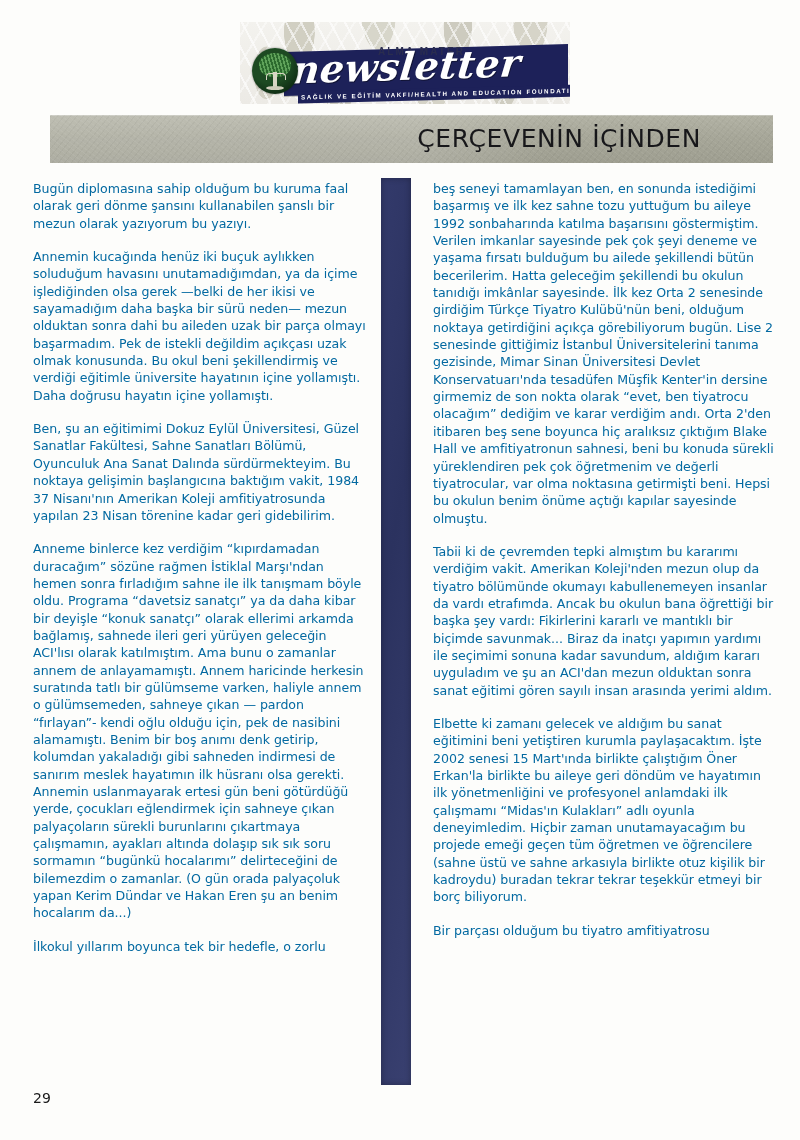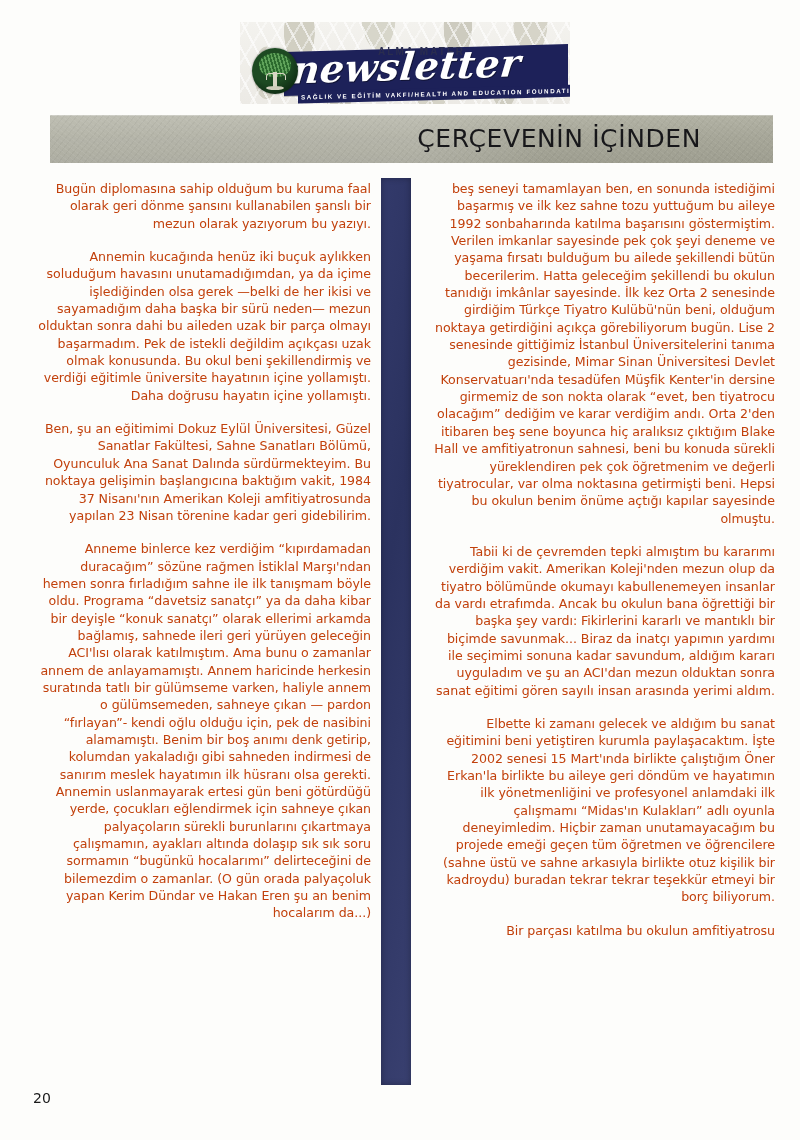--- a/index.html
+++ b/index.html
@@ -194,22 +194,22 @@
     background: linear-gradient(100deg, #333a6b 0%, #2b325f 40%, #394070 100%);
     box-shadow: inset 0 0 6px rgba(0,0,0,0.3);
   }
 
   .col {
     position: absolute;
     top: 180px;
     font-family: "DejaVu Sans", sans-serif;
     font-size: 12.6px;
     line-height: 17.35px;
-    color: #c2410c;
-    text-align: right;
+    color: #0369a1;
+    text-align: left;
     letter-spacing: -0.05px;
   }
   .col-left  { left: 33px;  width: 338px; }
   .col-right { left: 433px; width: 342px; }
 
   .col p {
     margin: 0 0 16px 0;
   }
   .col p:last-child { margin-bottom: 0; }
 
@@ -247,24 +247,25 @@
     <div class="section-title">ÇERÇEVENİN İÇİNDEN</div>
   </div>
 
   <div class="column-divider"></div>
 
   <div class="col col-left">
     <p>Bugün diplomasına sahip olduğum bu kuruma faal olarak geri dönme şansını kullanabilen şanslı bir mezun olarak yazıyorum bu yazıyı.</p>
     <p>Annemin kucağında henüz iki buçuk aylıkken soluduğum havasını unutamadığımdan, ya da içime işlediğinden olsa gerek —belki de her ikisi ve sayamadığım daha başka bir sürü neden— mezun olduktan sonra dahi bu aileden uzak bir parça olmayı başarmadım. Pek de istekli değildim açıkçası uzak olmak konusunda. Bu okul beni şekillendirmiş ve verdiği eğitimle üniversite hayatının içine yollamıştı. Daha doğrusu hayatın içine yollamıştı.</p>
     <p>Ben, şu an eğitimimi Dokuz Eylül Üniversitesi, Güzel Sanatlar Fakültesi, Sahne Sanatları Bölümü, Oyunculuk Ana Sanat Dalında sürdürmekteyim. Bu noktaya gelişimin başlangıcına baktığım vakit, 1984 37 Nisanı'nın Amerikan Koleji amfitiyatrosunda yapılan 23 Nisan törenine kadar geri gidebilirim.</p>
     <p>Anneme binlerce kez verdiğim “kıpırdamadan duracağım” sözüne rağmen İstiklal Marşı'ndan hemen sonra fırladığım sahne ile ilk tanışmam böyle oldu. Programa “davetsiz sanatçı” ya da daha kibar bir deyişle “konuk sanatçı” olarak ellerimi arkamda bağlamış, sahnede ileri geri yürüyen geleceğin ACI'lısı olarak katılmıştım. Ama bunu o zamanlar annem de anlayamamıştı. Annem haricinde herkesin suratında tatlı bir gülümseme varken, haliyle annem o gülümsemeden, sahneye çıkan — pardon “fırlayan”- kendi oğlu olduğu için, pek de nasibini alamamıştı. Benim bir boş anımı denk getirip, kolumdan yakaladığı gibi sahneden indirmesi de sanırım meslek hayatımın ilk hüsranı olsa gerekti. Annemin uslanmayarak ertesi gün beni götürdüğü yerde, çocukları eğlendirmek için sahneye çıkan palyaçoların sürekli burunlarını çıkartmaya çalışmamın, ayakları altında dolaşıp sık sık soru sormamın “bugünkü hocalarımı” delirteceğini de bilemezdim o zamanlar. (O gün orada palyaçoluk yapan Kerim Dündar ve Hakan Eren şu an benim hocalarım da...)</p>
+    <p>İlkokul yıllarım boyunca tek bir hedefle, o zorlu</p>
   </div>
 
   <div class="col col-right">
     <p>beş seneyi tamamlayan ben, en sonunda istediğimi başarmış ve ilk kez sahne tozu yuttuğum bu aileye 1992 sonbaharında katılma başarısını göstermiştim. Verilen imkanlar sayesinde pek çok şeyi deneme ve yaşama fırsatı bulduğum bu ailede şekillendi bütün becerilerim. Hatta geleceğim şekillendi bu okulun tanıdığı imkânlar sayesinde. İlk kez Orta 2 senesinde girdiğim Türkçe Tiyatro Kulübü'nün beni, olduğum noktaya getirdiğini açıkça görebiliyorum bugün. Lise 2 senesinde gittiğimiz İstanbul Üniversitelerini tanıma gezisinde, Mimar Sinan Üniversitesi Devlet Konservatuarı'nda tesadüfen Müşfik Kenter'in dersine girmemiz de son nokta olarak “evet, ben tiyatrocu olacağım” dediğim ve karar verdiğim andı. Orta 2'den itibaren beş sene boyunca hiç aralıksız çıktığım Blake Hall ve amfitiyatronun sahnesi, beni bu konuda sürekli yüreklendiren pek çok öğretmenim ve değerli tiyatrocular, var olma noktasına getirmişti beni. Hepsi bu okulun benim önüme açtığı kapılar sayesinde olmuştu.</p>
     <p>Tabii ki de çevremden tepki almıştım bu kararımı verdiğim vakit. Amerikan Koleji'nden mezun olup da tiyatro bölümünde okumayı kabullenemeyen insanlar da vardı etrafımda. Ancak bu okulun bana öğrettiği bir başka şey vardı: Fikirlerini kararlı ve mantıklı bir biçimde savunmak... Biraz da inatçı yapımın yardımı ile seçimimi sonuna kadar savundum, aldığım kararı uyguladım ve şu an ACI'dan mezun olduktan sonra sanat eğitimi gören sayılı insan arasında yerimi aldım.</p>
     <p>Elbette ki zamanı gelecek ve aldığım bu sanat eğitimini beni yetiştiren kurumla paylaşacaktım. İşte 2002 senesi 15 Mart'ında birlikte çalıştığım Öner Erkan'la birlikte bu aileye geri döndüm ve hayatımın ilk yönetmenliğini ve profesyonel anlamdaki ilk çalışmamı “Midas'ın Kulakları” adlı oyunla deneyimledim. Hiçbir zaman unutamayacağım bu projede emeği geçen tüm öğretmen ve öğrencilere (sahne üstü ve sahne arkasıyla birlikte otuz kişilik bir kadroydu) buradan tekrar tekrar teşekkür etmeyi bir borç biliyorum.</p>
-    <p>Bir parçası katılma bu okulun amfitiyatrosu</p>
-  </div>
-
-  <div class="page-number">20</div>
+    <p>Bir parçası olduğum bu tiyatro amfitiyatrosu</p>
+  </div>
+
+  <div class="page-number">29</div>
 
 </div>
 
 </body></html>

